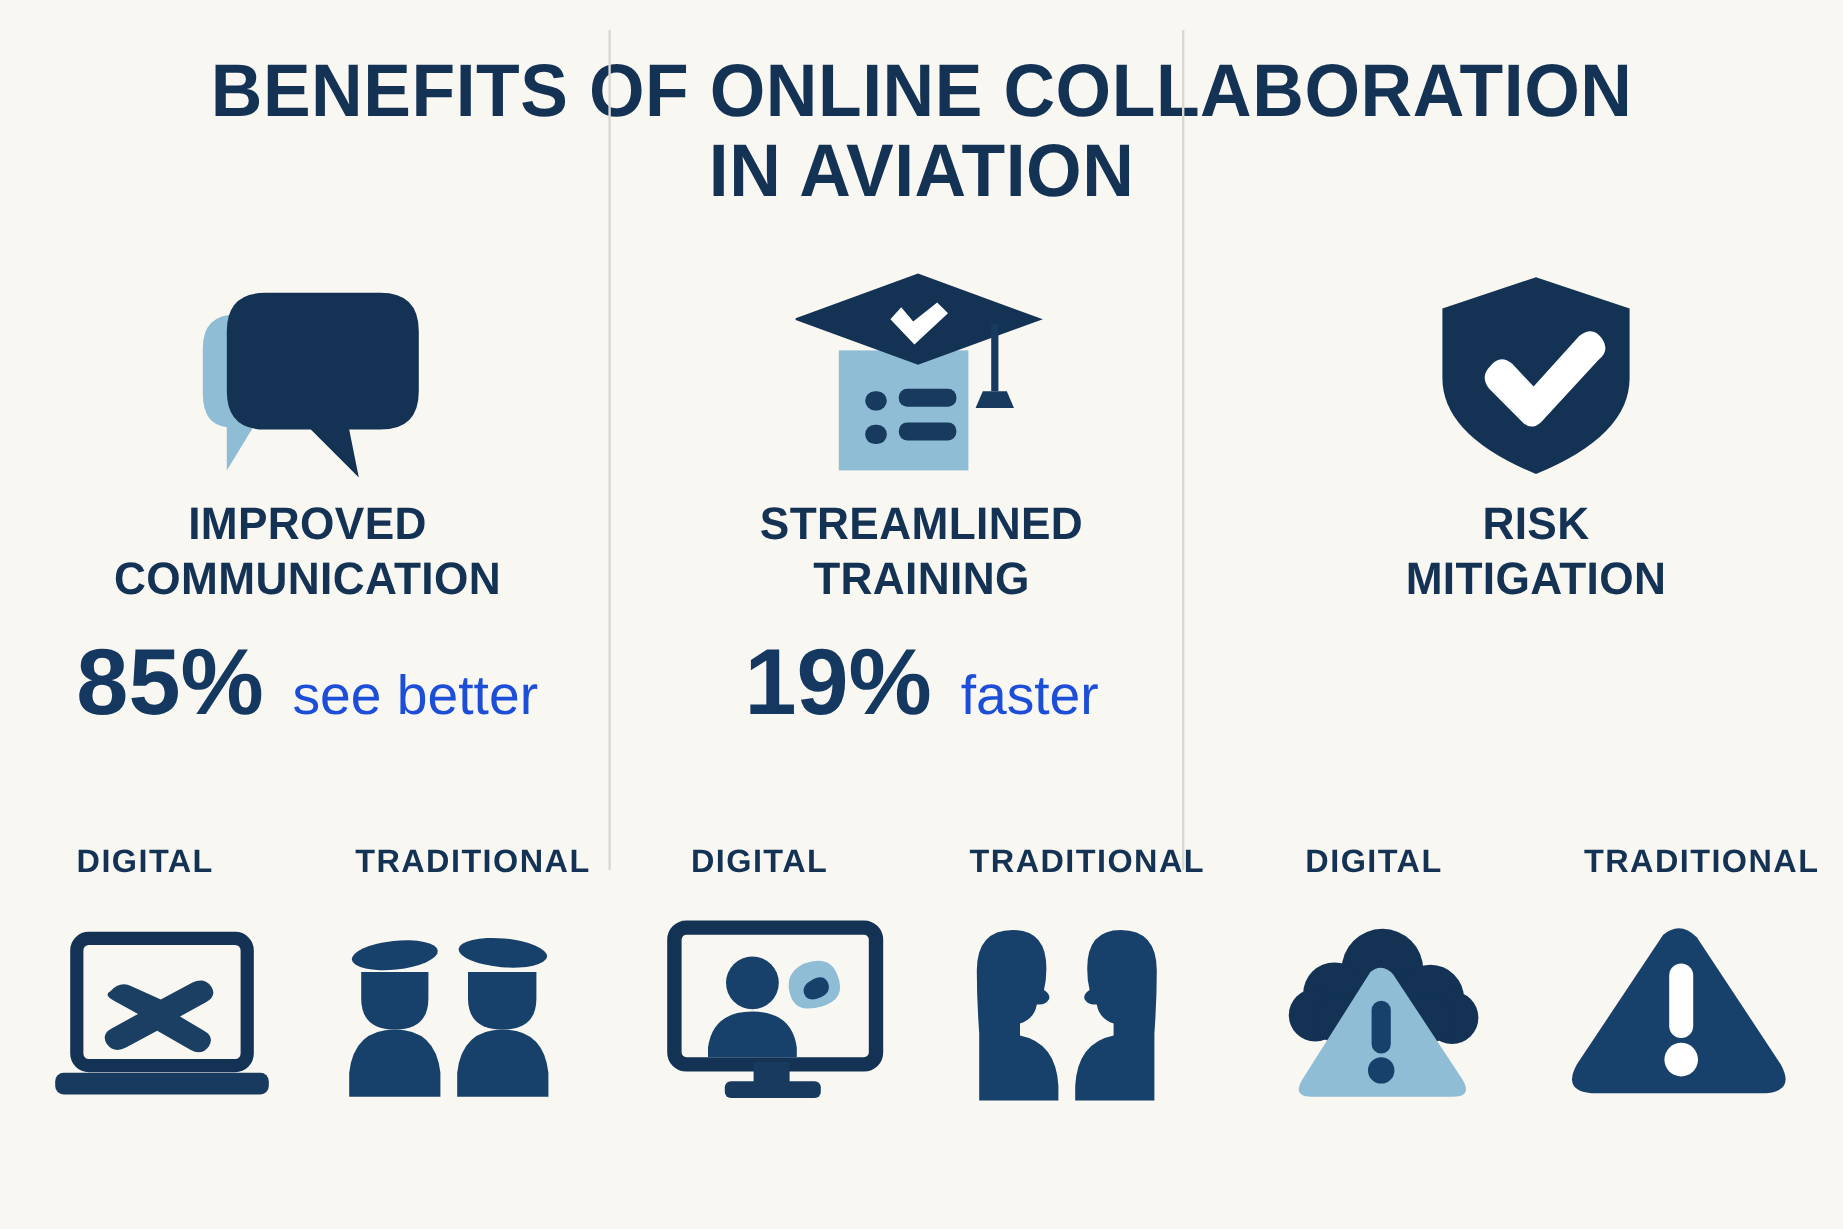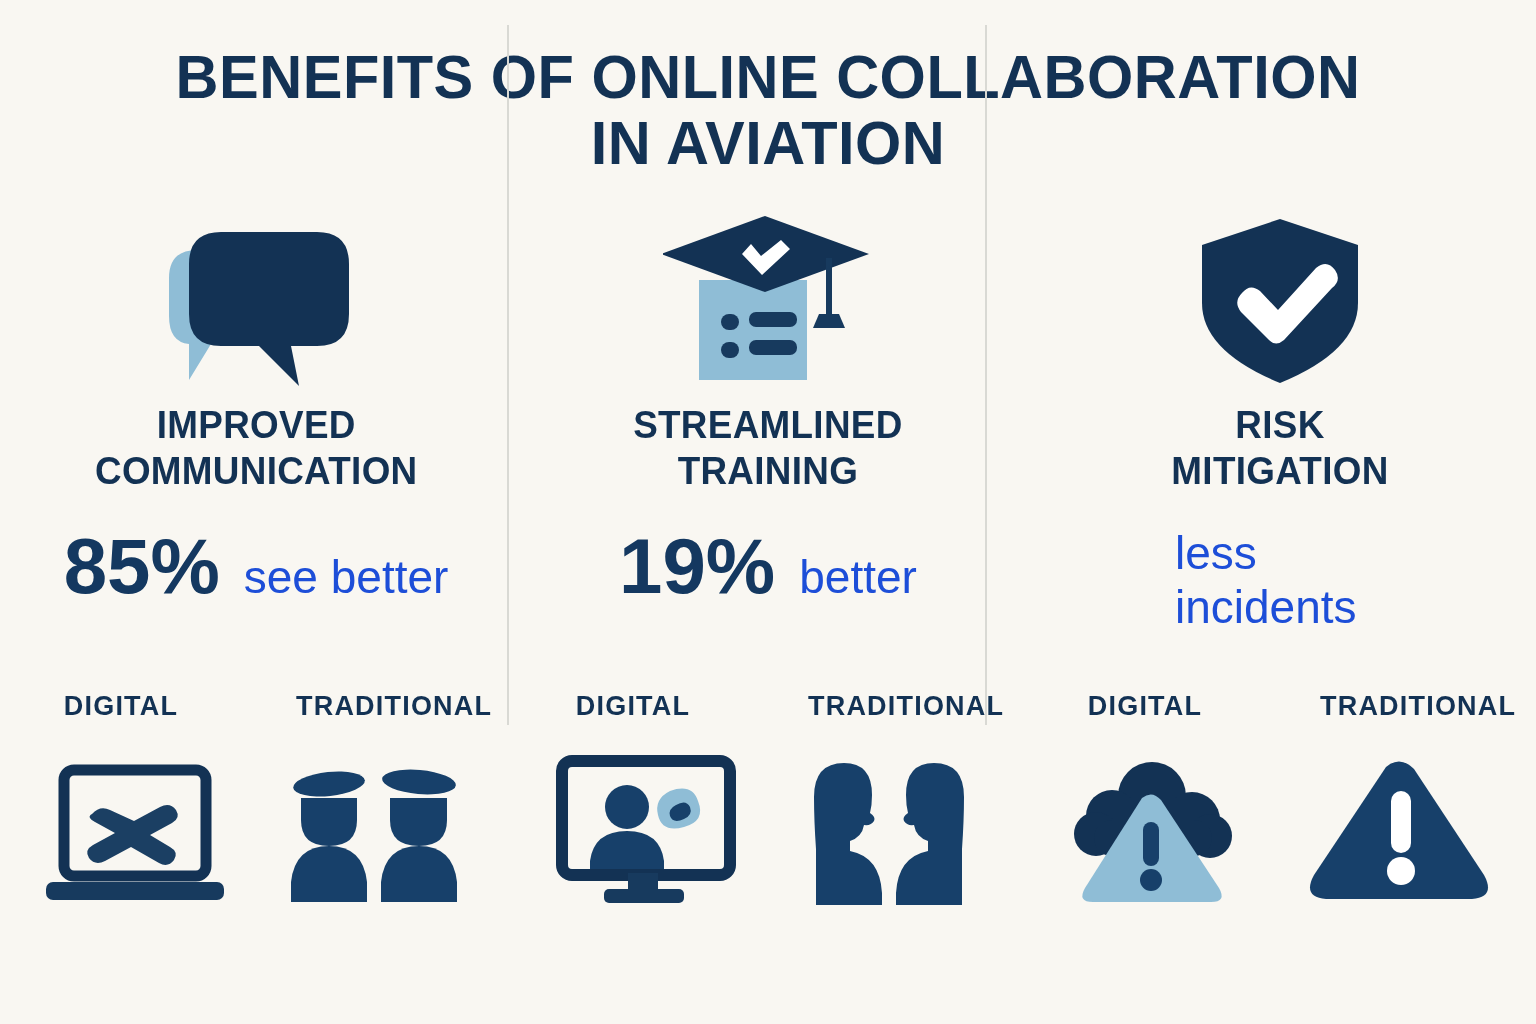--- a/index.html
+++ b/index.html
@@ -33,21 +33,21 @@
     color: #133254;
     font-size: 62px;
     line-height: 66px;
     letter-spacing: 0.5px;
     text-transform: uppercase;
     transform: scaleX(0.96);
   }
   
   .columns {
     position: absolute;
-    top: 213px;
+    top: 225px;
     left: 0;
     width: 1536px;
     height: 760px;
     display: flex;
   }
   .column {
     flex: 1 1 0;
     position: relative;
     display: flex;
     flex-direction: column;
@@ -74,21 +74,21 @@
     text-align: center;
     font-weight: bold;
     color: #133254;
     font-size: 38px;
     line-height: 46px;
     letter-spacing: 0.3px;
     text-transform: uppercase;
     transform: scaleX(0.97);
   }
   .stat-row {
-    margin-top: 32px;
+    margin-top: 22px;
     width: 86%;
     display: flex;
     align-items: baseline;
     justify-content: center;
     gap: 24px;
   }
   .stat-num {
     font-weight: bold;
     color: #143860;
     font-size: 78px;
@@ -209,21 +209,21 @@
           <path d="M166 50 v56" stroke="#173a5e" stroke-width="6" fill="none"></path>
           <path d="M156 106 h20 l6 14 h-32 z" fill="#173a5e"></path>
         </svg>
       </div>
       <div class="col-heading">
         <div>Streamlined</div>
         <div>Training</div>
       </div>
       <div class="stat-row">
         <div class="stat-num">19%</div>
-        <div class="stat-label">better</div>
+        <div class="stat-label">faster</div>
       </div>
       <div class="compare-labels">
         <div class="cmp-label">Digital</div>
         <div class="cmp-label">Traditional</div>
       </div>
       <div class="compare-icons">
         <div class="cmp-icon">
           <svg width="190" height="155" viewBox="0 0 190 155">
             <rect x="10" y="8" width="168" height="114" rx="10" fill="none" stroke="#133254" stroke-width="12"></rect>
             <path d="M118 38 q22 -8 28 10 q8 20 -14 26 q-22 6 -26 -12 q-4 -16 12 -24 z" fill="#8fbdd6"></path>
@@ -250,21 +250,20 @@
         <svg width="180" height="175" viewBox="0 0 180 175">
           <path d="M90 6 L168 32 v58 q0 48 -78 80 q-78 -32 -78 -80 v-58 Z" fill="#133254"></path>
           <path d="M52 80 q8 -10 18 -2 l18 19 l38 -42 q11 -9 19 2 q7 10 -3 18 l-48 52 q-8 7 -15 0 l-28 -28 q-8 -10 1 -19 z" fill="#ffffff"></path>
         </svg>
       </div>
       <div class="col-heading">
         <div>Risk</div>
         <div>Mitigation</div>
       </div>
       <div class="stat-row">
-        <div class="stat-label">less incidents</div>
       </div>
       <div class="compare-labels">
         <div class="cmp-label">Digital</div>
         <div class="cmp-label">Traditional</div>
       </div>
       <div class="compare-icons">
         <div class="cmp-icon">
           <svg width="190" height="150" viewBox="0 0 190 150">
             <g fill="#133254">
               <circle cx="88" cy="38" r="34"></circle>

